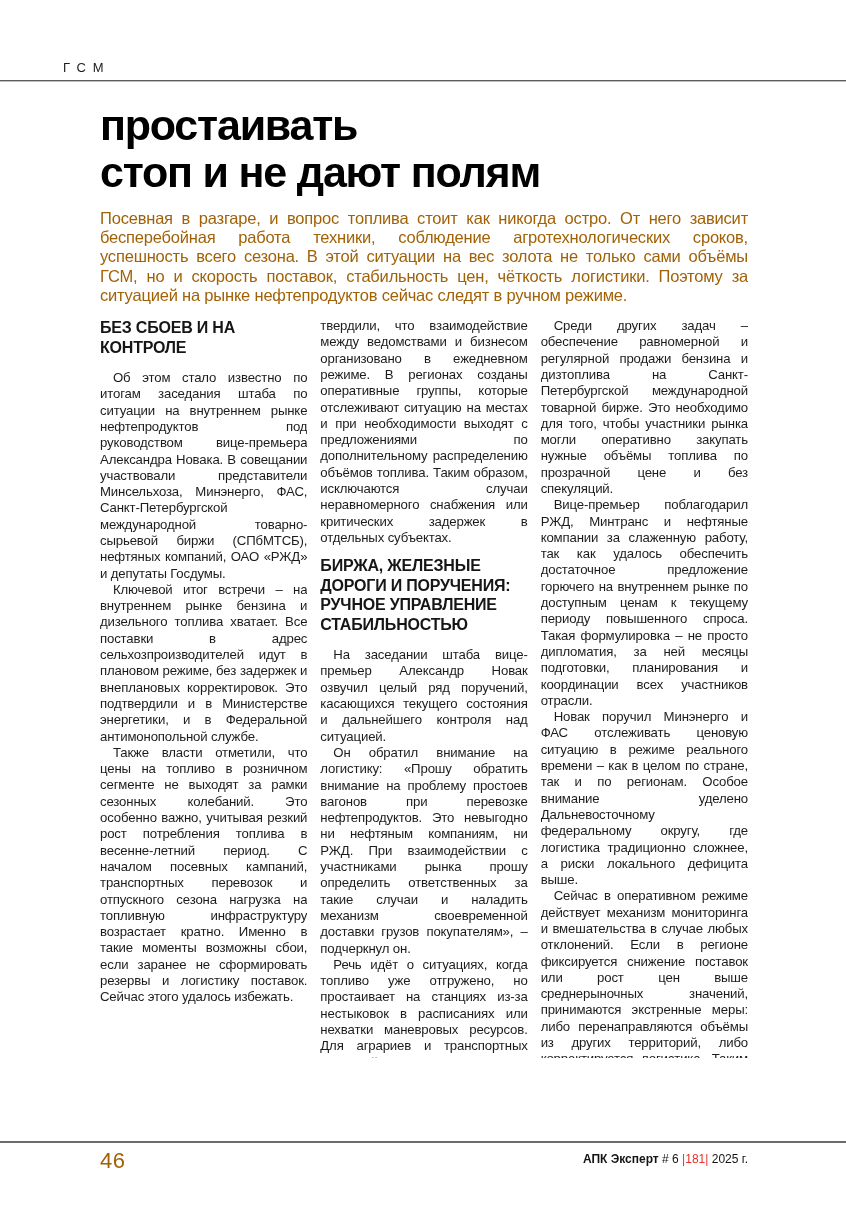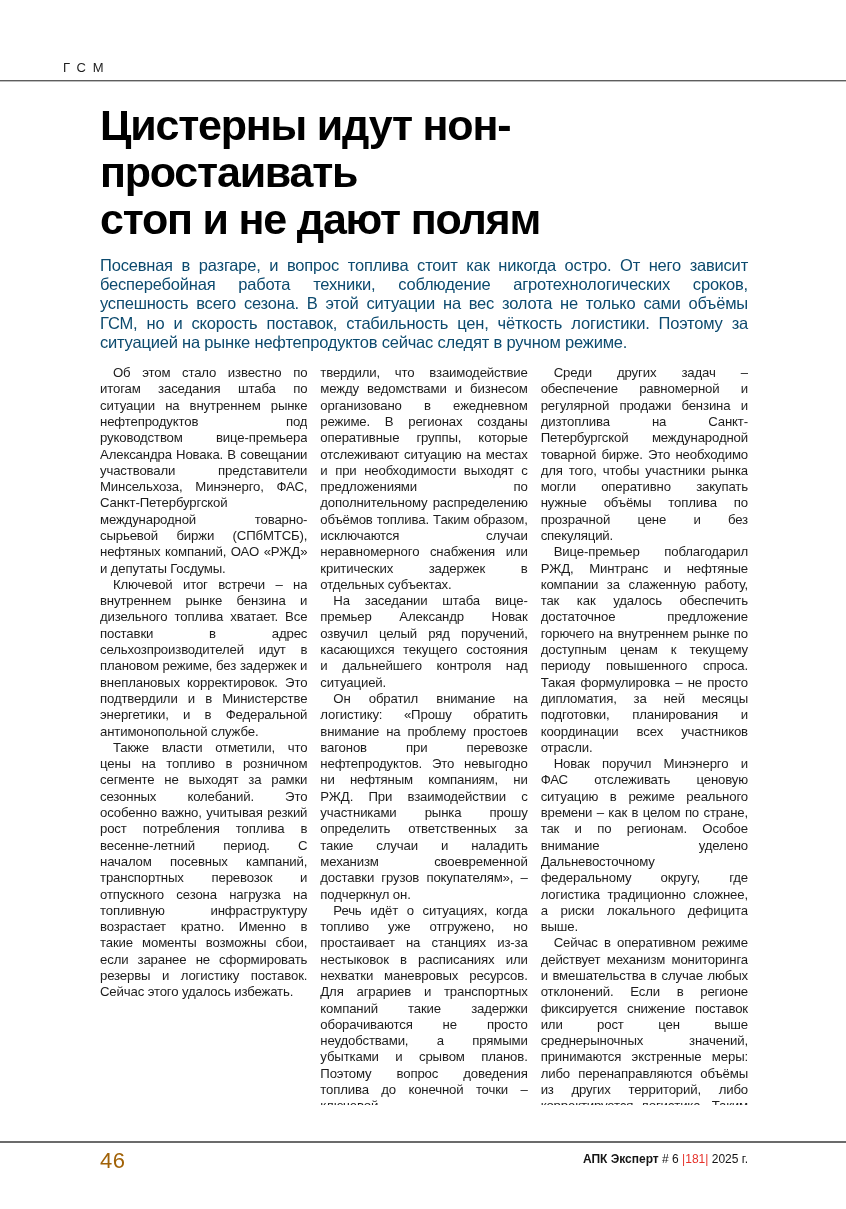--- a/index.html
+++ b/index.html
@@ -36,21 +36,21 @@
     line-height:47px;
     letter-spacing:-1.2px;
     color:#000;
   }
 
   .lede {
     margin-top:13px;
     font-size:16.5px;
     line-height:19.2px;
     letter-spacing:-0.2px;
-    color:#0c4a6e;
+    color:#a16207;
     text-align:justify;
   }
 
   .columns {
     margin-top:13px;
     display:flex;
     gap:13px;
     height:740px;
     overflow:hidden;
   }
@@ -95,35 +95,36 @@
 </head>
 <body>
 
 <div class="page">
 
   <div class="kicker">ГСМ</div>
   <div class="rule-top"></div>
 
   <div class="article">
     <h1 class="title">
-      <div>Цистерны идут нон-</div>
       <div>простаивать</div>
       <div>стоп и не дают полям</div>
     </h1>
 
     <p class="lede">Посевная в разгаре, и вопрос топлива стоит как никогда остро. От него зависит бесперебойная работа техники, соблюдение агротехнологических сроков, успешность всего сезона. В этой ситуации на вес золота не только сами объёмы ГСМ, но и скорость поставок, стабильность цен, чёткость логистики. Поэтому за ситуацией на рынке нефтепродуктов сейчас следят в ручном режиме.</p>
 
     <div class="columns">
       <div class="col">
+          <h3 class="sec-heading">БЕЗ СБОЕВ И НА КОНТРОЛЕ</h3>
           <p class="para">Об этом стало известно по итогам заседания штаба по ситуации на внутреннем рынке нефтепродуктов под руководством вице-премьера Александра Новака. В совещании участвовали представители Минсельхоза, Минэнерго, ФАС, Санкт-Петербургской международной товарно-сырьевой биржи (СПбМТСБ), нефтяных компаний, ОАО «РЖД» и депутаты Госдумы.</p>
           <p class="para">Ключевой итог встречи – на внутреннем рынке бензина и дизельного топлива хватает. Все поставки в адрес сельхозпроизводителей идут в плановом режиме, без задержек и внеплановых корректировок. Это подтвердили и в Министерстве энергетики, и в Федеральной антимонопольной службе.</p>
           <p class="para">Также власти отметили, что цены на топливо в розничном сегменте не выходят за рамки сезонных колебаний. Это особенно важно, учитывая резкий рост потребления топлива в весенне-летний период. С началом посевных кампаний, транспортных перевозок и отпускного сезона нагрузка на топливную инфраструктуру возрастает кратно. Именно в такие моменты возможны сбои, если заранее не сформировать резервы и логистику поставок. Сейчас этого удалось избежать.</p>
         </div>
       <div class="col">
           <p class="para flush">твердили, что взаимодействие между ведомствами и бизнесом организовано в ежедневном режиме. В регионах созданы оперативные группы, которые отслеживают ситуацию на местах и при необходимости выходят с предложениями по дополнительному распределению объёмов топлива. Таким образом, исключаются случаи неравномерного снабжения или критических задержек в отдельных субъектах.</p>
+          <h3 class="sec-heading">БИРЖА, ЖЕЛЕЗНЫЕ ДОРОГИ И ПОРУЧЕНИЯ: РУЧНОЕ УПРАВЛЕНИЕ СТАБИЛЬНОСТЬЮ</h3>
           <p class="para">На заседании штаба вице-премьер Александр Новак озвучил целый ряд поручений, касающихся текущего состояния и дальнейшего контроля над ситуацией.</p>
           <p class="para">Он обратил внимание на логистику: «Прошу обратить внимание на проблему простоев вагонов при перевозке нефтепродуктов. Это невыгодно ни нефтяным компаниям, ни РЖД. При взаимодействии с участниками рынка прошу определить ответственных за такие случаи и наладить механизм своевременной доставки грузов покупателям», – подчеркнул он.</p>
           <p class="para">Речь идёт о ситуациях, когда топливо уже отгружено, но простаивает на станциях из-за нестыковок в расписаниях или нехватки маневровых ресурсов. Для аграриев и транспортных компаний такие задержки оборачиваются не просто неудобствами, а прямыми убытками и срывом планов. Поэтому вопрос доведения топлива до конечной точки – ключевой.</p>
         </div>
       <div class="col">
           <p class="para">Среди других задач – обеспечение равномерной и регулярной продажи бензина и дизтоплива на Санкт-Петербургской международной товарной бирже. Это необходимо для того, чтобы участники рынка могли оперативно закупать нужные объёмы топлива по прозрачной цене и без спекуляций.</p>
           <p class="para">Вице-премьер поблагодарил РЖД, Минтранс и нефтяные компании за слаженную работу, так как удалось обеспечить достаточное предложение горючего на внутреннем рынке по доступным ценам к текущему периоду повышенного спроса. Такая формулировка – не просто дипломатия, за ней месяцы подготовки, планирования и координации всех участников отрасли.</p>
           <p class="para">Новак поручил Минэнерго и ФАС отслеживать ценовую ситуацию в режиме реального времени – как в целом по стране, так и по регионам. Особое внимание уделено Дальневосточному федеральному округу, где логистика традиционно сложнее, а риски локального дефицита выше.</p>
           <p class="para">Сейчас в оперативном режиме действует механизм мониторинга и вмешательства в случае любых отклонений. Если в регионе фиксируется снижение поставок или рост цен выше среднерыночных значений, принимаются экстренные меры: либо перенаправляются объёмы из других территорий, либо корректируется логистика. Таким образом, удаётся гасить возможные кризисные проявления ещё в зачатке.</p>
         </div>

